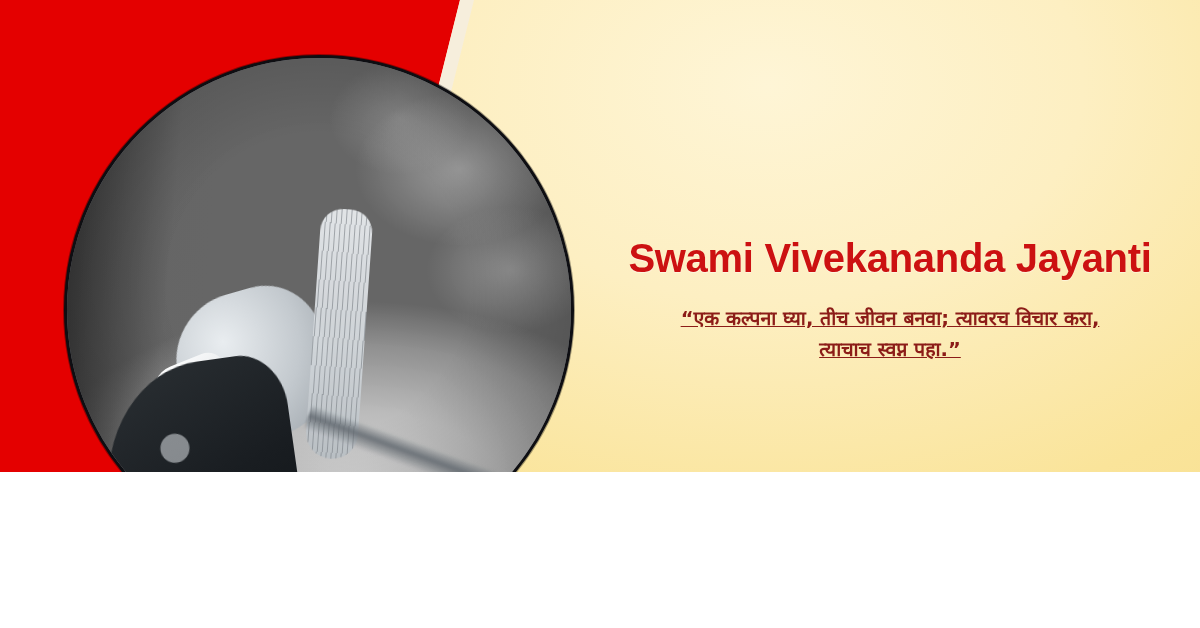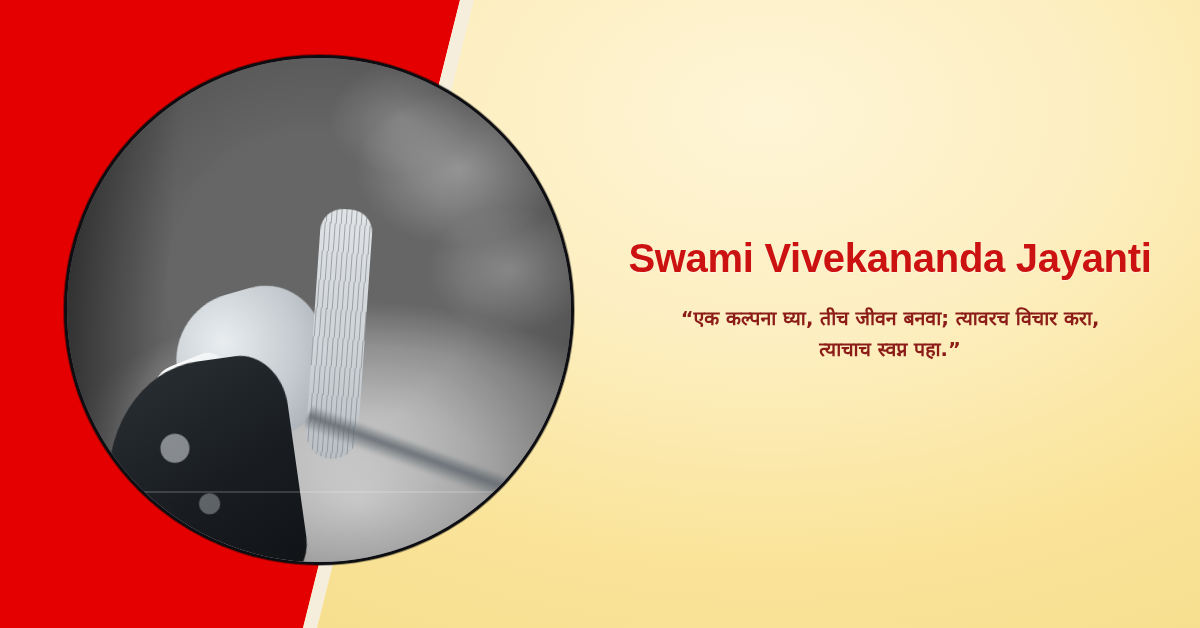--- a/index.html
+++ b/index.html
@@ -6,21 +6,21 @@
   * { margin:0; padding:0; box-sizing:border-box; }
 
   html, body {
     width:1200px; height:628px;
     overflow:hidden;
     font-family:"Liberation Sans", sans-serif;
   }
 
   #poster {
     position:relative;
-    width:1200px; height:628px;
+    width:1200px; height:472px;
     overflow:hidden;
     background:
       radial-gradient(ellipse 900px 620px at 64% 18%, #FEF5D6 0%, #FDEFC2 35%, #FAE49A 72%, #F7DE8E 100%);
     padding-left: 6px;
   }
 
   
   .red-panel {
     position:absolute;
     left:0; top:0;
@@ -161,20 +161,21 @@
     text-shadow:0 1px 1px rgba(255,255,255,.5);
   }
   .quote {
     margin-top:22px;
     font-family:"DejaVu Sans", sans-serif;
     font-size:19.5px;
     font-weight:600;
     line-height:1.62;
     color:#8C1C18;
     padding:0 58px;
+    text-decoration:underline;
   }
 </style>
 </head>
 <body>
 
 <div id="poster">
 
   <div class="red-panel"></div>
   <div class="diag-strip"></div>
 

